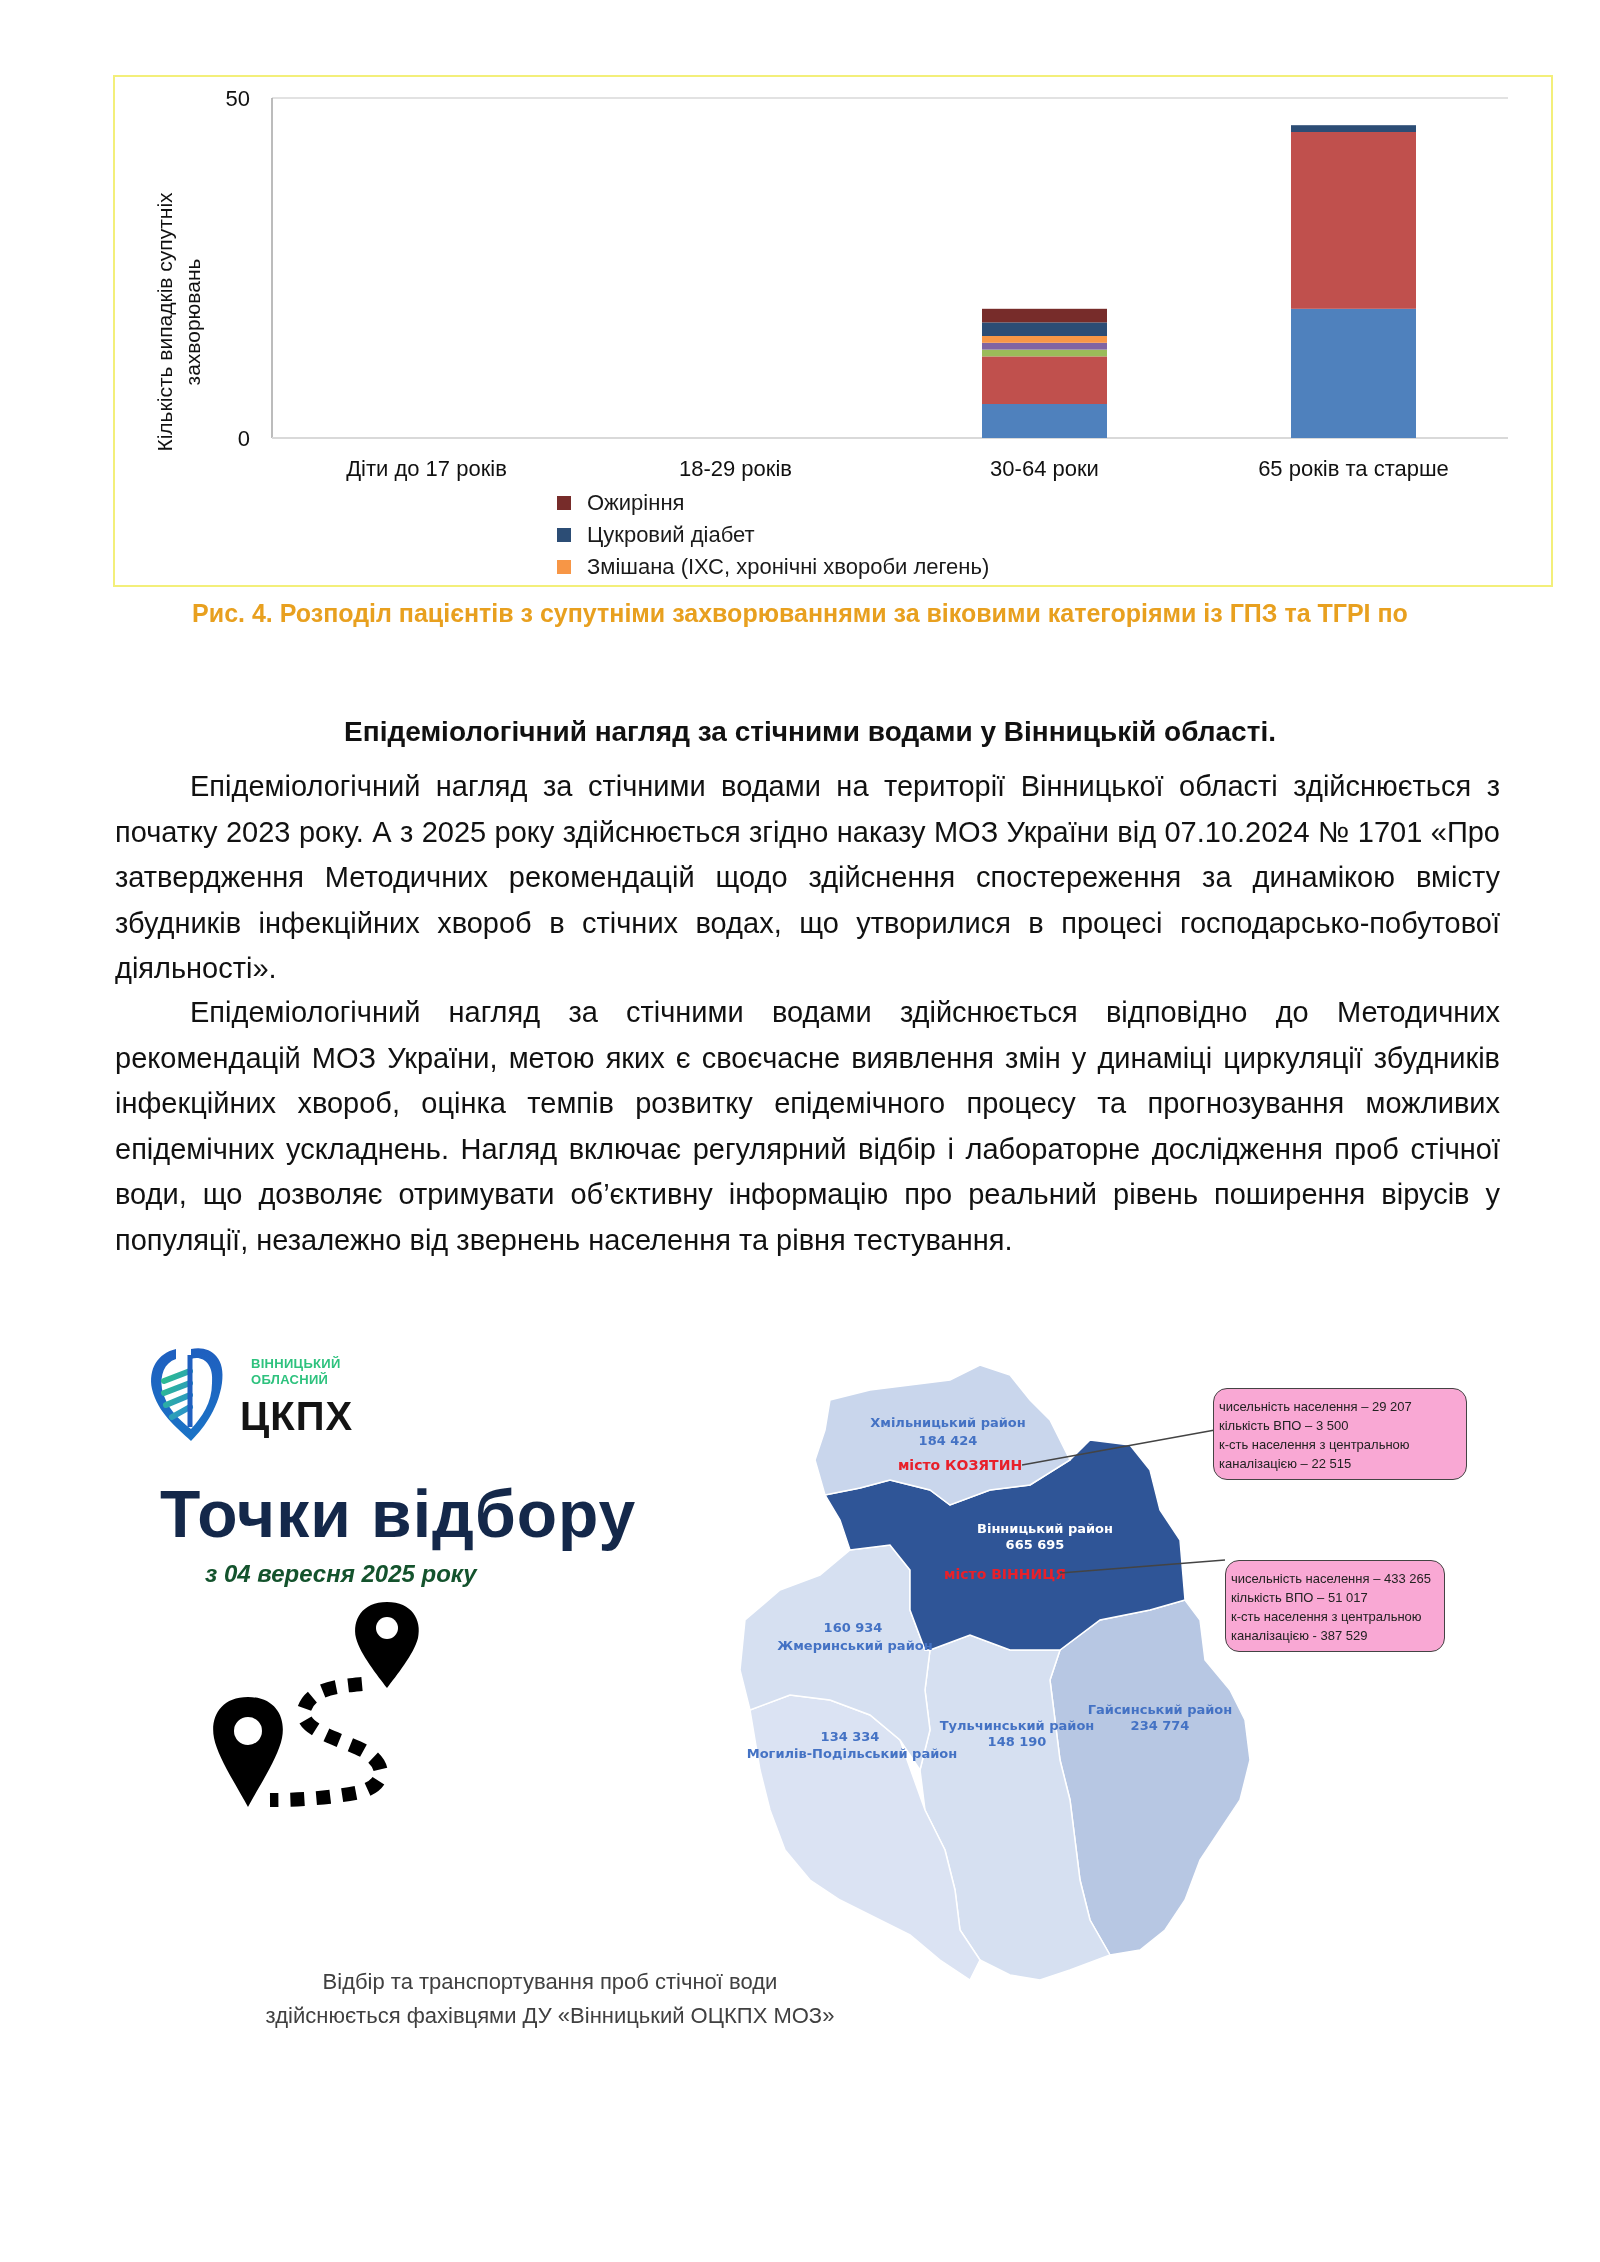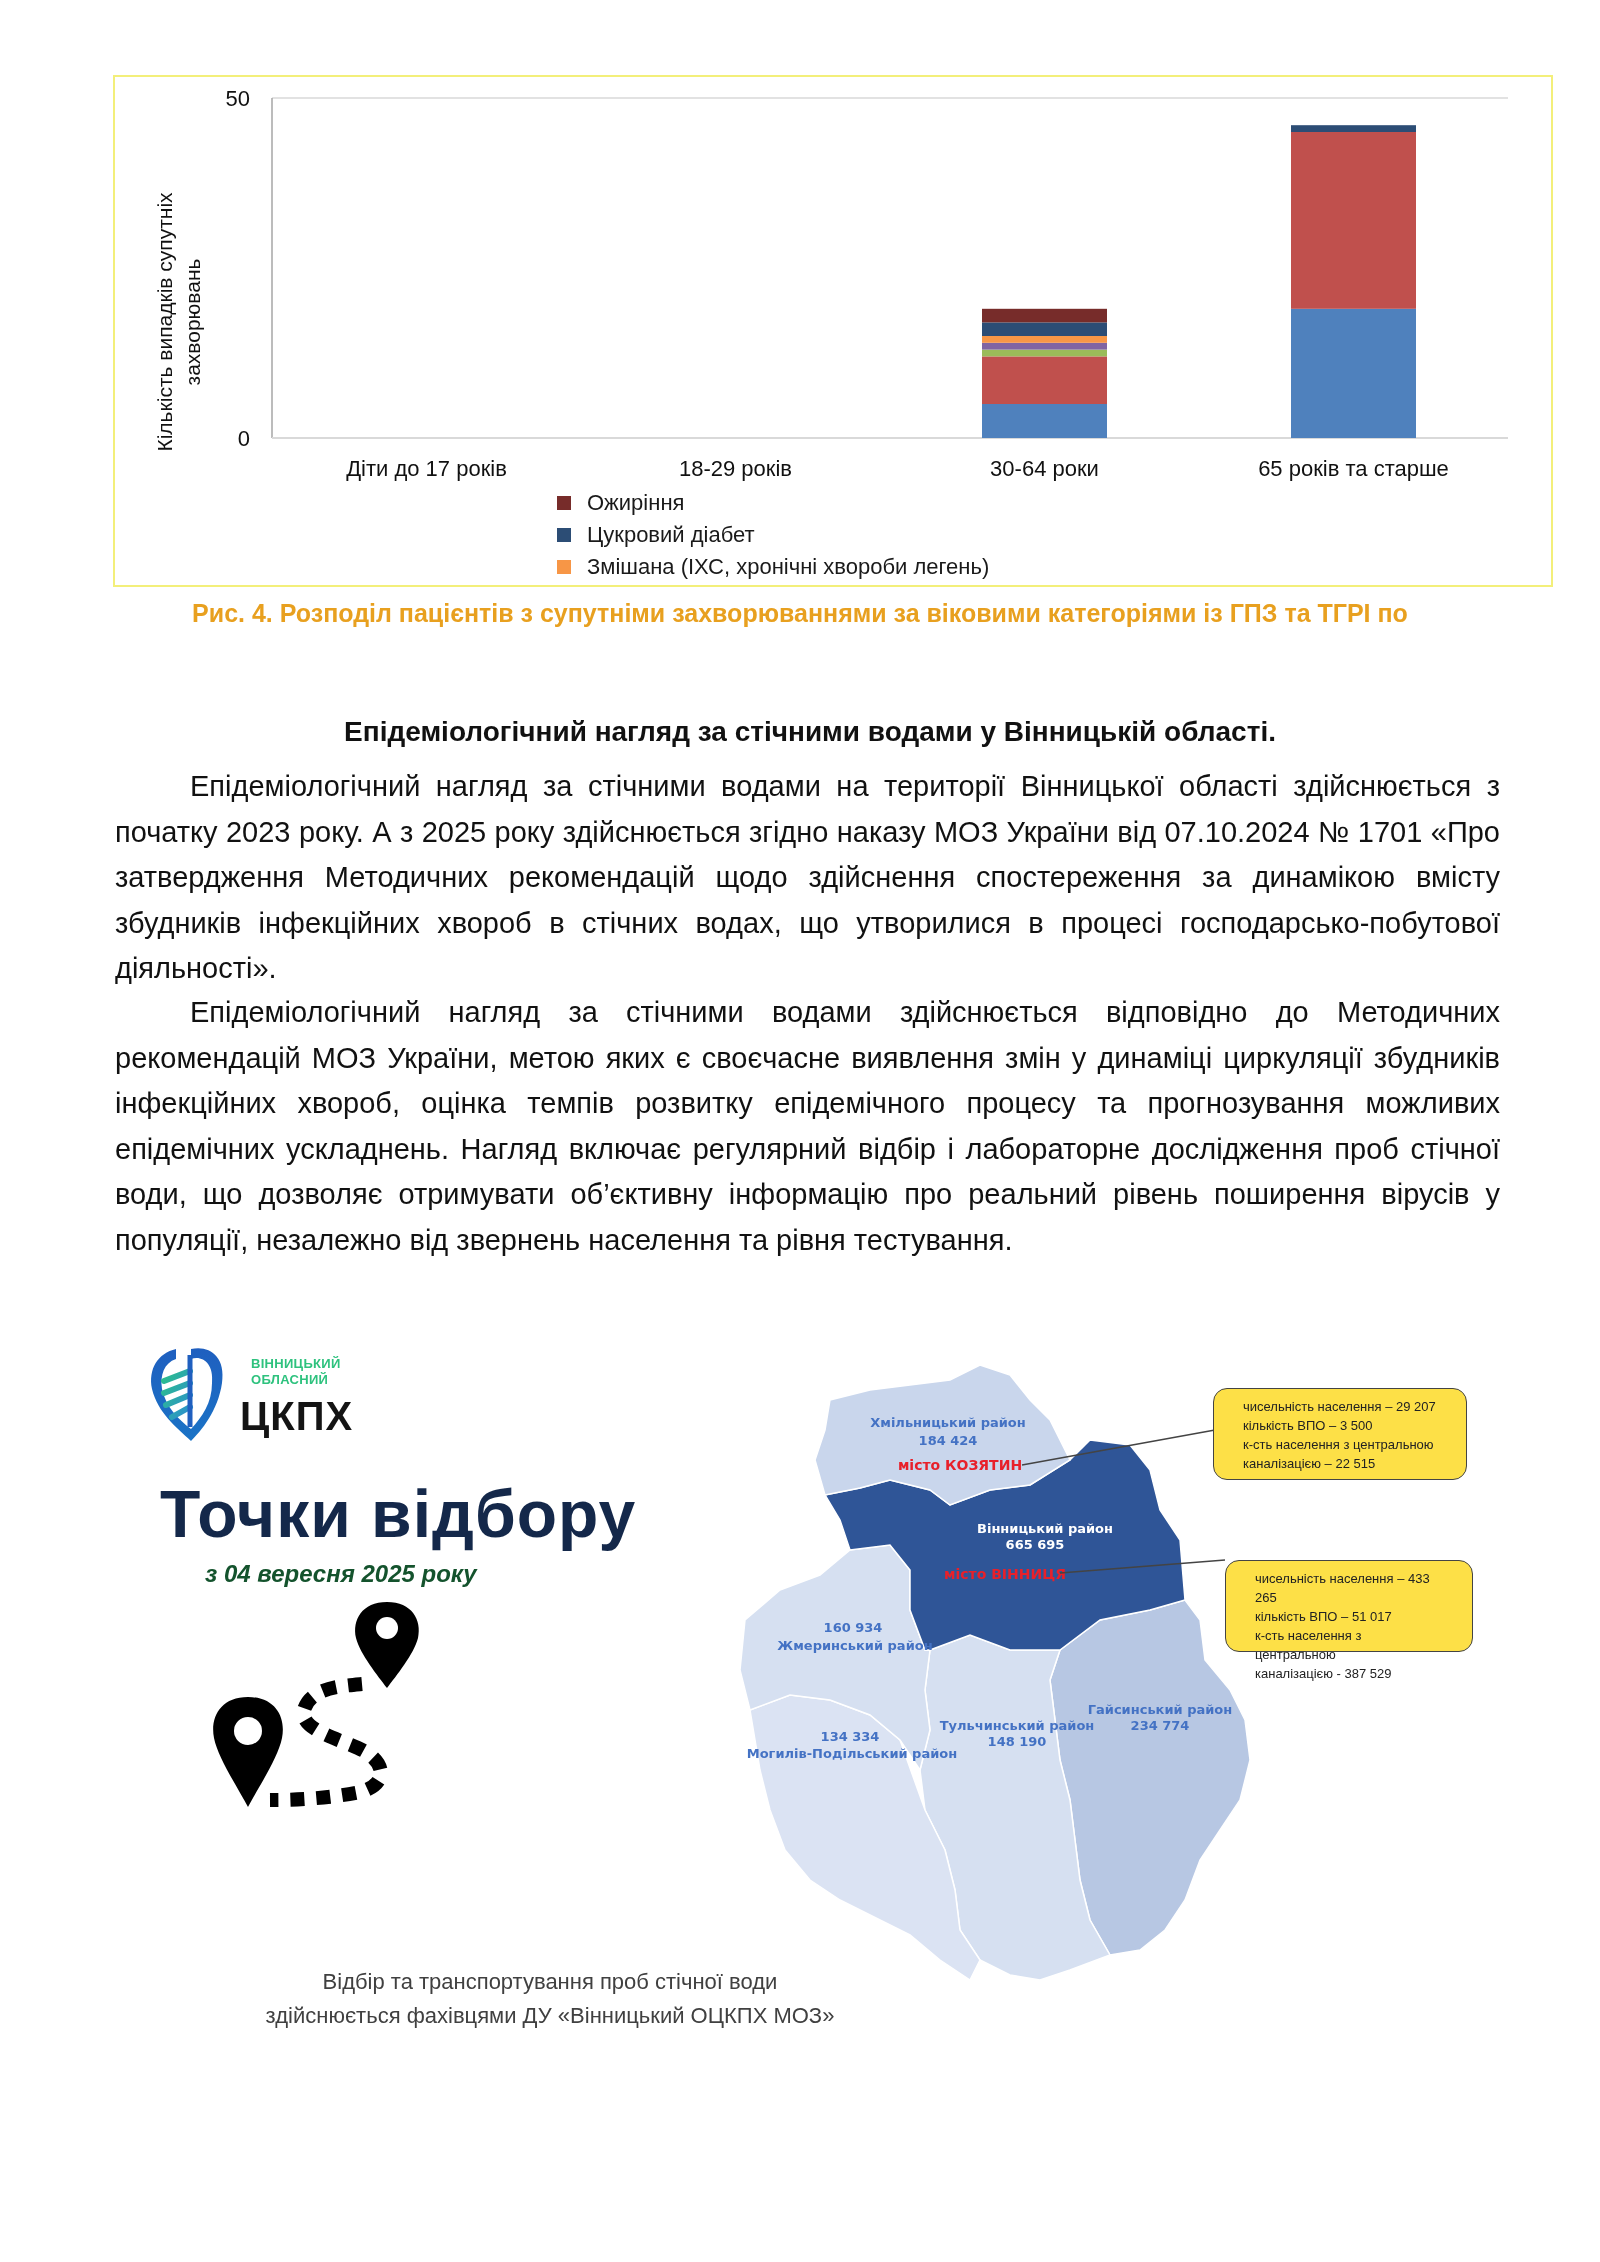--- a/index.html
+++ b/index.html
@@ -37,24 +37,24 @@
   .points-date { position: absolute; left: 205px; top: 1560px; font-size: 24px; font-weight: bold; font-style: italic; color: #14532d; }
 
   .route-icon { position: absolute; left: 190px; top: 1602px; }
 
   .collect-note { position: absolute; left: 180px; top: 1965px; width: 740px; text-align: center;
                   font-size: 22px; line-height: 34px; color: #404040; }
 
   .map { position: absolute; left: 730px; top: 1360px; }
   .map text { font-family: "DejaVu Sans", sans-serif; font-weight: bold; }
 
-  .callout { position: absolute; background: #fde047; border: 1.5px solid #444; border-radius: 14px;
-             font-size: 13px; line-height: 19px; color: #222; padding: 8px 29px; box-sizing: border-box; }
+  .callout { position: absolute; background: #f9a8d4; border: 1.5px solid #444; border-radius: 14px;
+             font-size: 13px; line-height: 19px; color: #222; padding: 8px 5px; box-sizing: border-box; }
   #callout-koz { left: 1213px; top: 1388px; width: 254px; height: 92px; }
-  #callout-vin { left: 1225px; top: 1560px; width: 248px; height: 92px; }
+  #callout-vin { left: 1225px; top: 1560px; width: 220px; height: 92px; }
 </style>
 </head>
 <body>
 
 <div class="chart-frame">
   <svg id="chart-svg" class="chart-svg" width="1440" height="512">
     <g id="ylabel-group">
       <text id="ylabel-1" transform="translate(57,245) rotate(-90)" text-anchor="middle" font-size="21" fill="#111">Кількість випадків супутніх</text>
       <text id="ylabel-2" transform="translate(85,245) rotate(-90)" text-anchor="middle" font-size="21" fill="#111">захворювань</text>
     </g>

